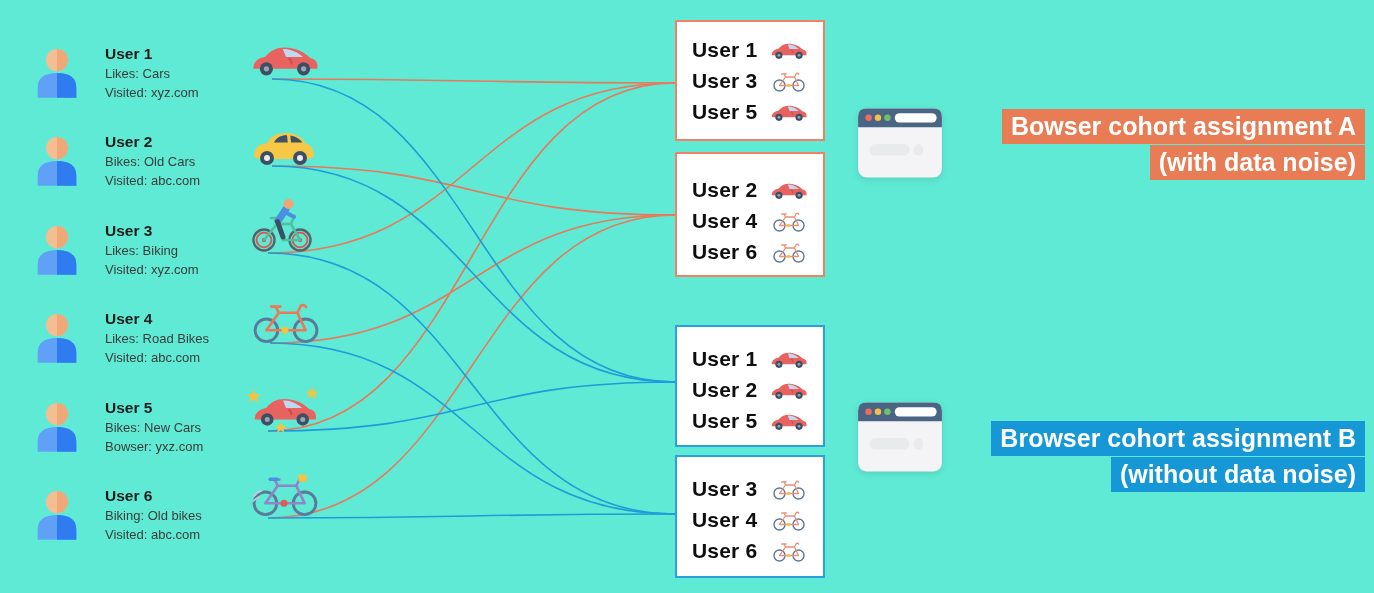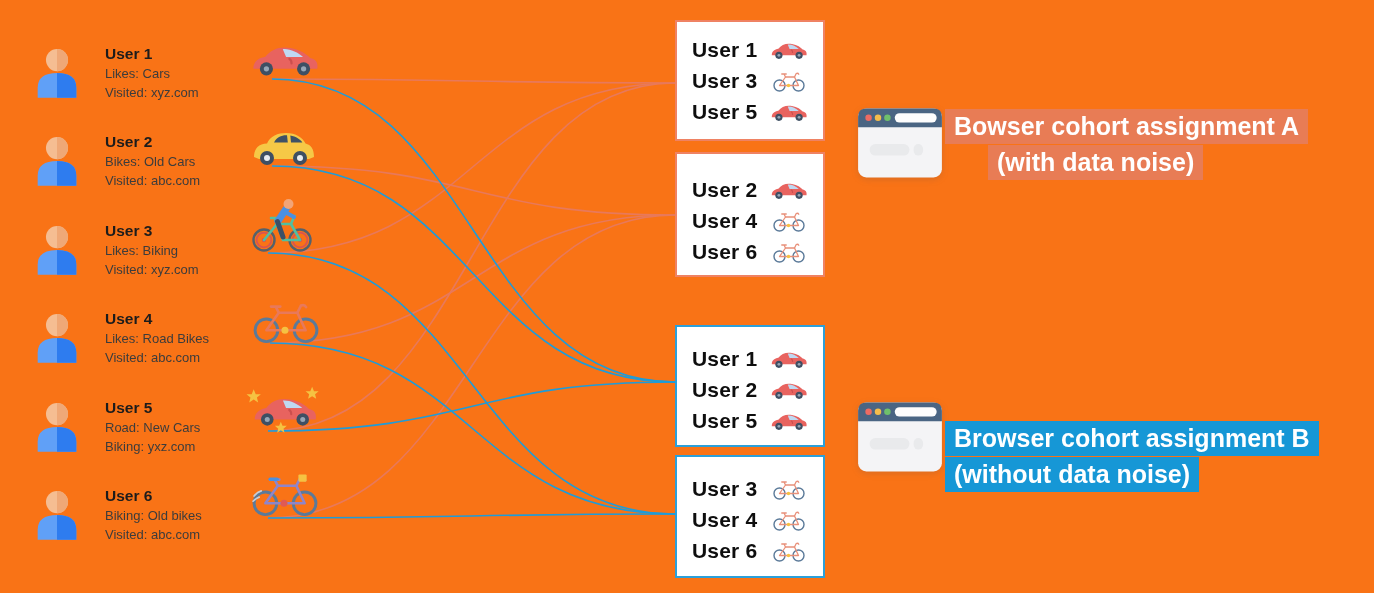--- a/index.html
+++ b/index.html
@@ -1,17 +1,17 @@
 <!DOCTYPE html>
 <html><head>
 <meta charset="utf-8">
 <style>
   html,body{margin:0;padding:0;background:#fff;}
   body{font-family:"Liberation Sans", sans-serif;}
-  #stage{position:relative;width:1374px;height:593px;background:#f97316;overflow:hidden;}
+  #stage{position:relative;width:1374px;height:593px;background:#5eead4;overflow:hidden;}
   #edge-canvas{position:absolute;left:0;top:0;z-index:0;}
 
   
   .user-row{position:absolute;left:34px;width:230px;height:70px;z-index:1;}
   .avatar{position:absolute;left:0;top:4px;width:46px;height:50px;}
   .avatar svg{width:100%;height:100%;}
   .user-text{position:absolute;left:71px;top:0;width:160px;}
   .user-name{font-size:15.5px;font-weight:bold;color:#1c1c1c;line-height:20px;}
   .user-detail{font-size:13px;color:#3c3c3c;line-height:19px;}
 
@@ -24,21 +24,21 @@
   .cohort-row{display:flex;align-items:center;height:31px;}
   .cohort-row .uname{font-size:21px;font-weight:bold;color:#0e0e0e;width:78px;letter-spacing:0.2px;}
   .row-icon{width:38px;height:22px;display:inline-block;}
   .row-icon svg{width:100%;height:100%;}
 
   
   .browser{position:absolute;left:856px;width:88px;height:82px;z-index:1;filter:drop-shadow(0 2px 3px rgba(80,80,90,0.18));}
   .browser svg{width:100%;height:100%;}
 
   
-  .cohort-label{position:absolute;left:945px;width:420px;text-align:left;z-index:1;}
+  .cohort-label{position:absolute;left:945px;width:420px;text-align:right;z-index:1;}
   .cohort-label span{display:inline-block;color:#fff;font-weight:bold;font-size:25px;line-height:29px;padding:3px 9px;}
   .cohort-label .l2{margin-top:1px;}
 </style>
 </head>
 <body>
 
 <div id="stage">
   <svg id="edge-canvas" width="1374" height="593" viewBox="0 0 1374 593">
       <path d="M 272 79 C 473.5 79, 473.5 83, 675 83" fill="none" stroke="#E8795B" stroke-width="1.6"></path>
       <path d="M 272 166 C 473.5 166, 473.5 215, 675 215" fill="none" stroke="#E8795B" stroke-width="1.6"></path>
@@ -108,22 +108,22 @@
   </div>
   <div class="user-row" style="top:398px">
     <span class="avatar"><svg viewBox="0 0 50 54">
           <circle cx="25" cy="13" r="12" fill="#F5BD92"></circle>
           <path d="M25 1 a12 12 0 0 1 0 24 Z" fill="#EFA877"></path>
           <path d="M4 54 L4 43 Q4 27 25 27 Q46 27 46 43 L46 54 Z" fill="#60A0F7"></path>
           <path d="M25 27 Q46 27 46 43 L46 54 L25 54 Z" fill="#2E7CEF"></path>
         </svg></span>
     <div class="user-text">
       <div class="user-name">User 5</div>
-      <div class="user-detail">Road: New Cars</div>
-      <div class="user-detail">Biking: yxz.com</div>
+      <div class="user-detail">Bikes: New Cars</div>
+      <div class="user-detail">Bowser: yxz.com</div>
     </div>
   </div>
   <div class="user-row" style="top:486px">
     <span class="avatar"><svg viewBox="0 0 50 54">
           <circle cx="25" cy="13" r="12" fill="#F5BD92"></circle>
           <path d="M25 1 a12 12 0 0 1 0 24 Z" fill="#EFA877"></path>
           <path d="M4 54 L4 43 Q4 27 25 27 Q46 27 46 43 L46 54 Z" fill="#60A0F7"></path>
           <path d="M25 27 Q46 27 46 43 L46 54 L25 54 Z" fill="#2E7CEF"></path>
         </svg></span>
     <div class="user-text">

